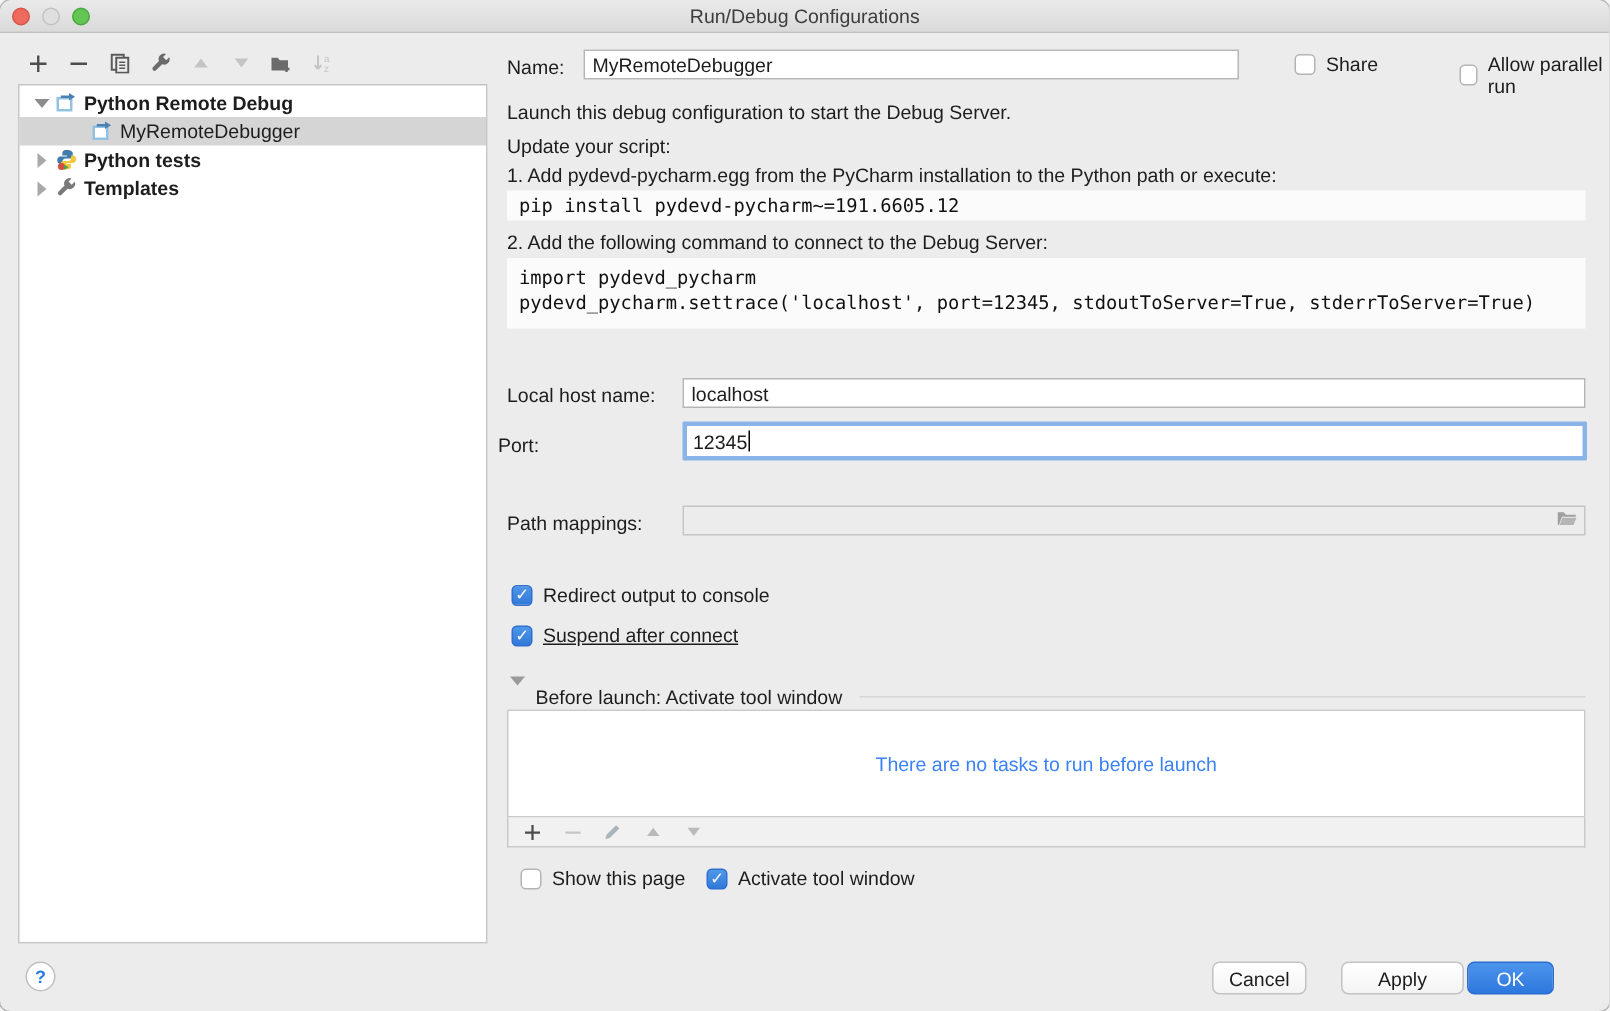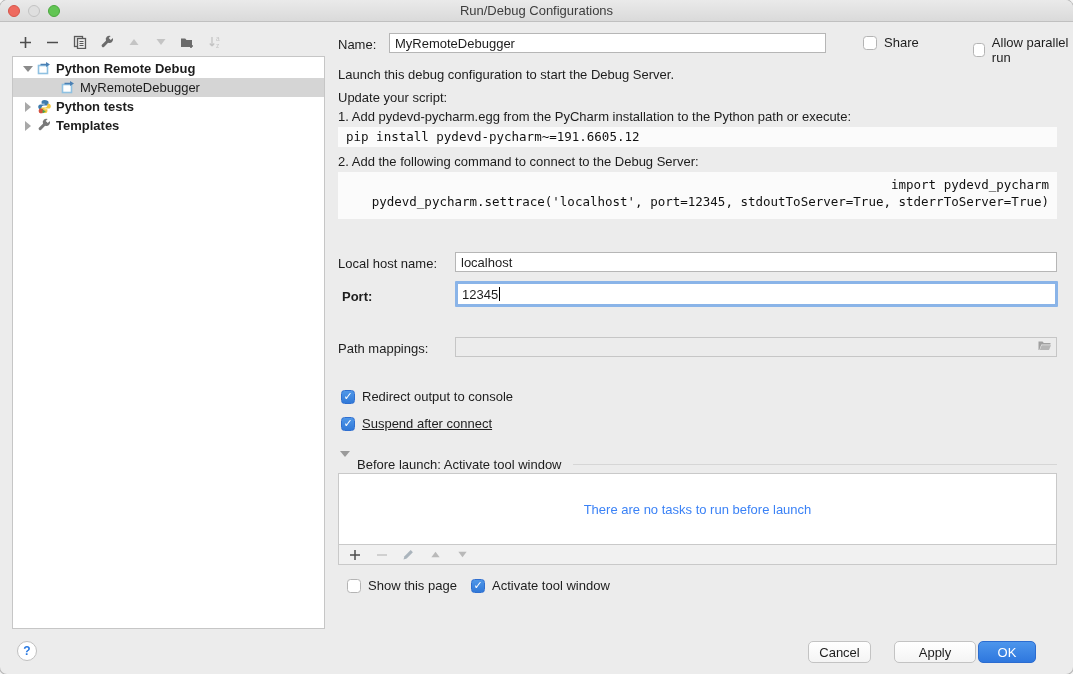--- a/index.html
+++ b/index.html
@@ -60,21 +60,21 @@
     position:absolute; left:455px; top:337px; width:602px; height:20px;
     background:#ececec; border:1px solid #c6c6c6; display:flex; align-items:center; justify-content:flex-end; padding-right:4px;
   }
   .instr { position:absolute; left:338px; color:#1d1d1d; }
   .codeblock {
     position:absolute; left:338px; width:719px; background:#fbfbfb;
     font-family:"DejaVu Sans Mono", monospace; font-size:12.5px; color:#111;
     white-space:pre; overflow:hidden;
   }
   .code1 { top:127px; height:20px; line-height:20px; padding:0 8px; }
-  .code2 { top:172px; height:47px; line-height:17px; padding:4px 8px;text-align:right; }
+  .code2 { top:172px; height:47px; line-height:17px; padding:4px 8px; }
 
   
   .cb { display:inline-block; width:14px; height:14px; border-radius:3.5px; background:#fff; border:1px solid #b4b4b4; vertical-align:middle; position:relative; }
   .cb.checked { background:linear-gradient(#4f97e8,#3179d8); border:1px solid #2f6fd0; }
   .cb.checked::after {
     content:"✓"; position:absolute; left:1.5px; top:-1px; color:#fff;
     font-family:"DejaVu Sans", sans-serif; font-size:11px; font-weight:bold;
   }
   .cb-row { position:absolute; display:flex; align-items:center; gap:7px; }
 
@@ -235,21 +235,21 @@
   <div class="instr" style="top:90px;">Update your script:</div>
   <div class="instr" style="top:109px;">1. Add pydevd-pycharm.egg from the PyCharm installation to the Python path or execute:</div>
   <div class="codeblock code1">pip install pydevd-pycharm~=191.6605.12</div>
   <div class="instr" style="top:154px;">2. Add the following command to connect to the Debug Server:</div>
   <div class="codeblock code2"><span>import pydevd_pycharm</span>
 <span>pydevd_pycharm.settrace('localhost', port=12345, stdoutToServer=True, stderrToServer=True)</span></div>
 
   <div class="rp-label" style="left:338px; top:256px;">Local host name:</div>
   <input class="txt host-input" value="localhost" style="">
 
-  <div class="rp-label" style="left:342px; top:289px;font-weight:bold;">Port:</div>
+  <div class="rp-label" style="left:332px; top:289px;">Port:</div>
   <div class="port-field">
     <span>12345</span>
     <span class="caret"></span>
   </div>
 
   <div class="rp-label" style="left:338px; top:341px;">Path mappings:</div>
   <div class="pm-field">
     <span>
       <svg width="15" height="13" viewBox="0 0 15 13">
           <path d="M1.5 2.5h4l1.3 1.6h6.7v1.4H4.3L2.3 11H1.5z" fill="#a0a0a0"></path>

